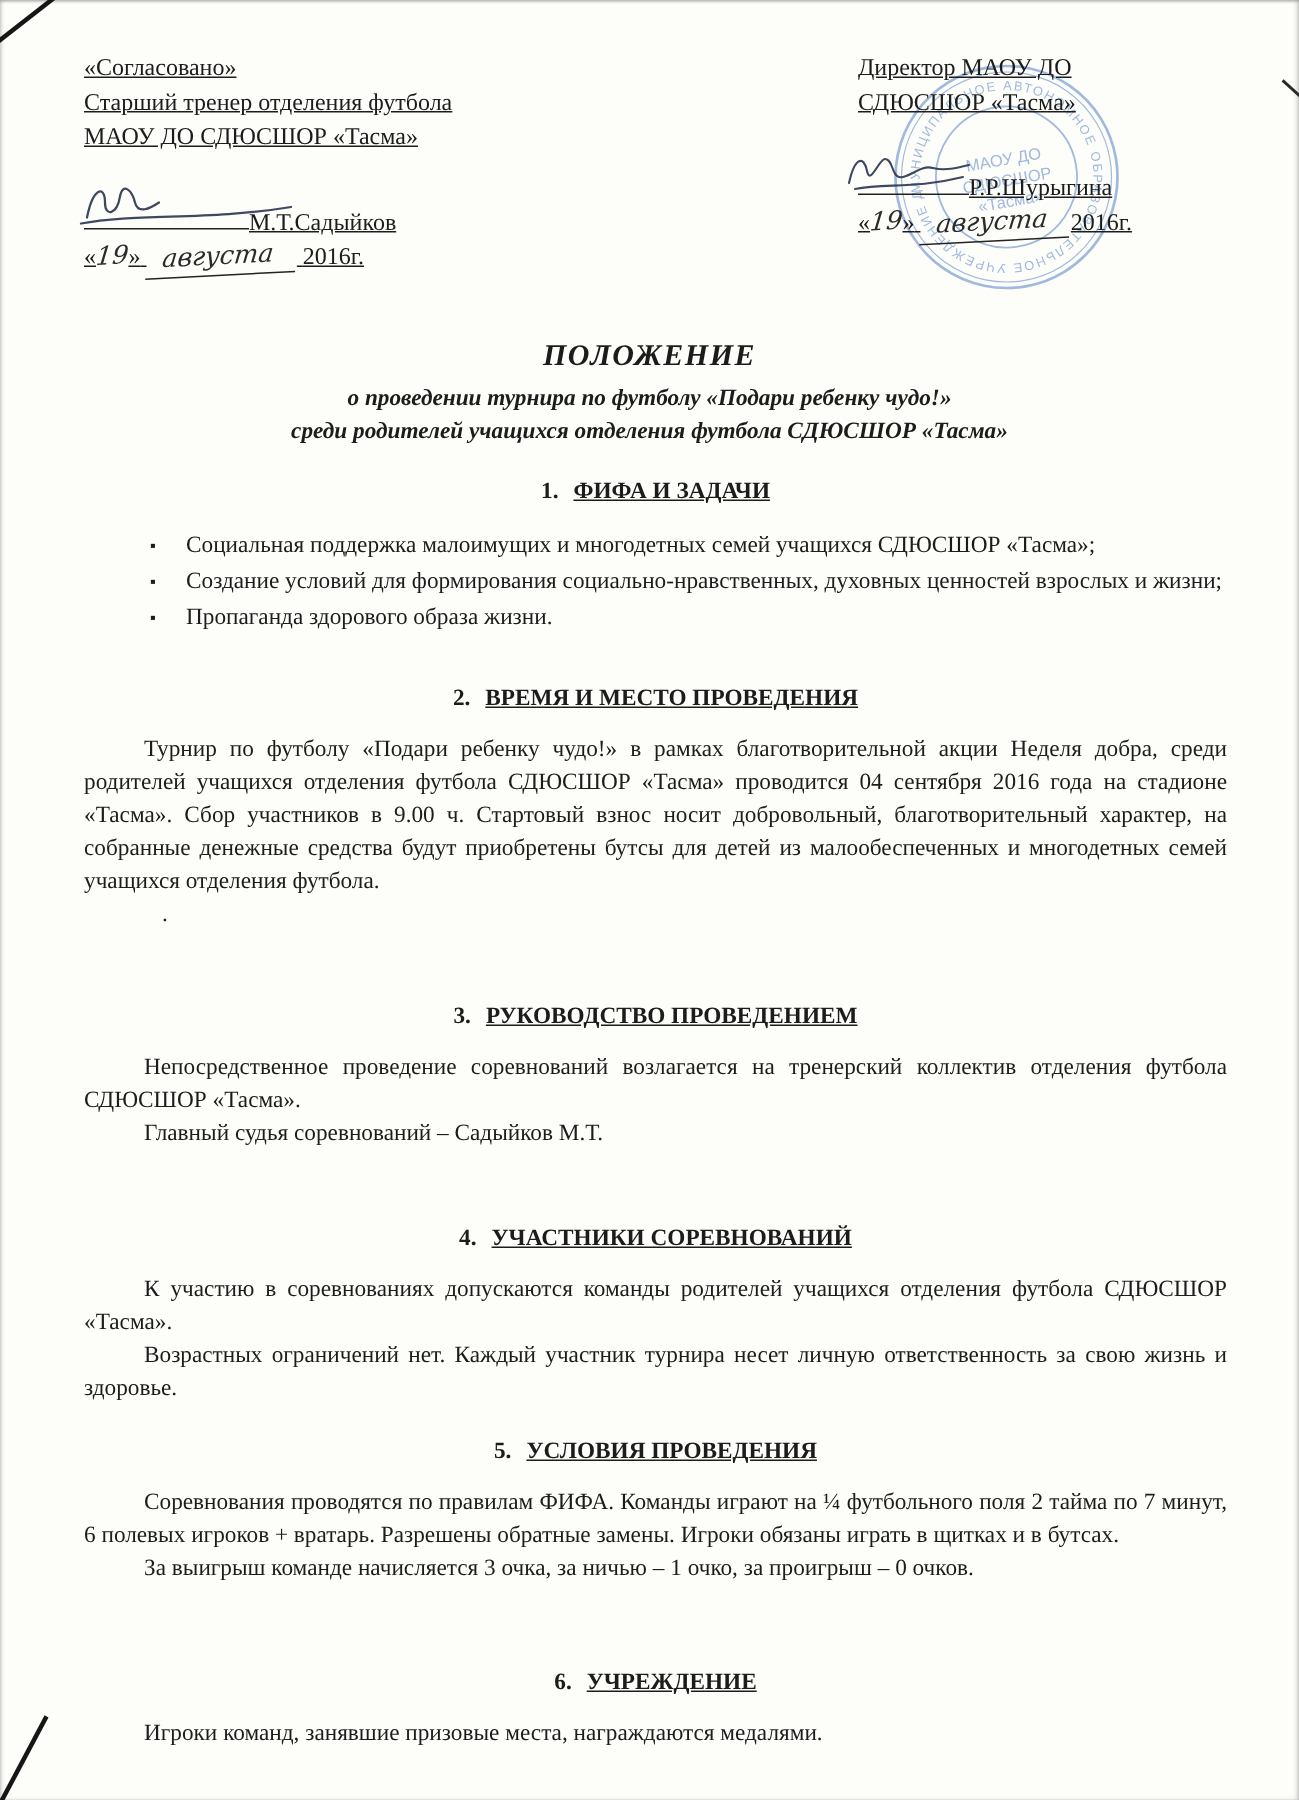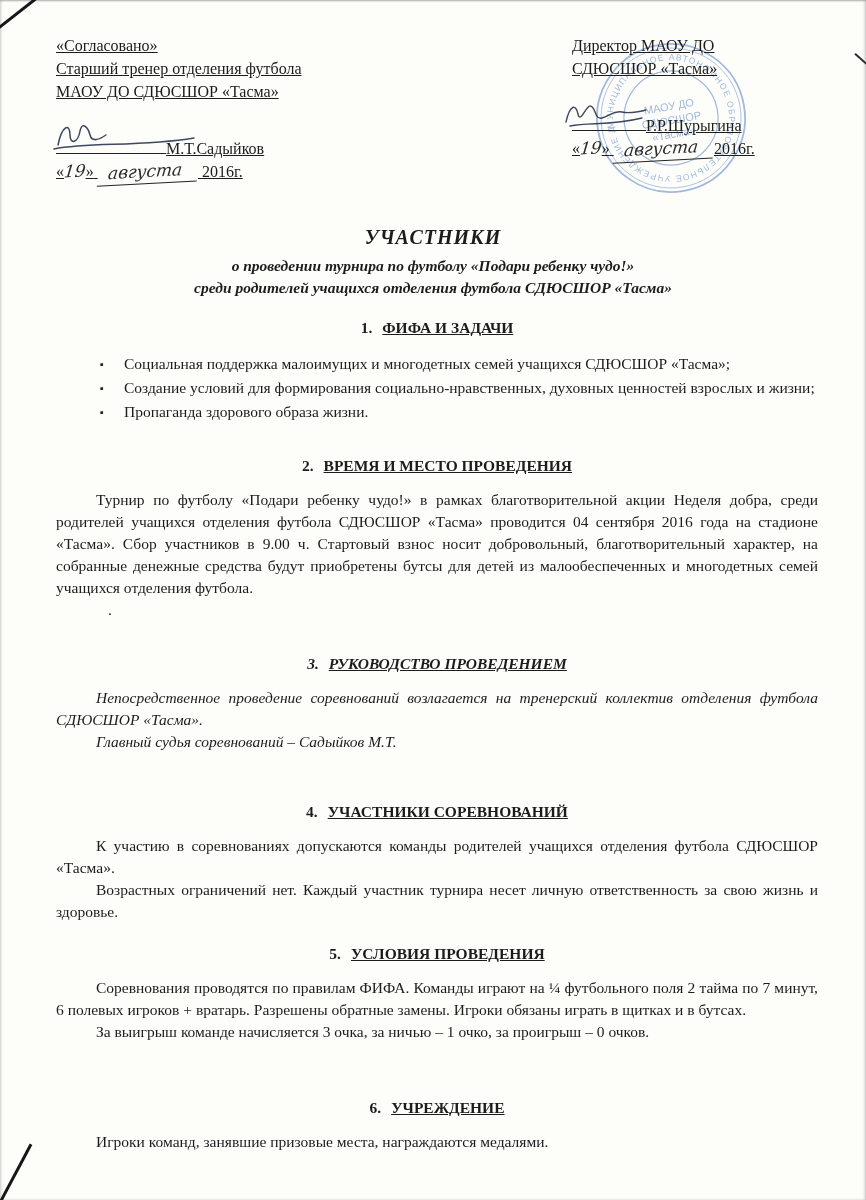--- a/index.html
+++ b/index.html
@@ -48,21 +48,21 @@
   .title-block { text-align:center; margin-top:42px; font-style:italic; font-weight:bold; }
   .doc-title { font-size:20px; letter-spacing:1px; margin-bottom:6px; }
   .doc-sub { font-size:15.5px; line-height:22px; }
 
   
   .content { padding:0 48px 0 56px; }
   .sec-head { text-align:center; font-weight:bold; font-size:15.5px; }
   .sec-title { text-decoration:underline; margin-left:10px; }
   .mt-s1 { margin-top:20px; }
   .mt-s2 { margin-top:34px; }
-  .mt-s3 { margin-top:34px;font-style:italic; }
+  .mt-s3 { margin-top:48px; }
   .mt-s4 { margin-top:50px; }
   .mt-s5 { margin-top:22px; }
   .mt-s6 { margin-top:56px; }
 
   ul.goals { margin:16px 0 0 0; padding-left:42px; list-style:none; }
   ul.goals li { position:relative; padding-left:26px; font-size:15.5px; line-height:22px; text-align:justify; margin-bottom:2px; }
   ul.goals li::before { content:"▪"; position:absolute; left:2px; top:0; font-size:11px; }
 
   .para { font-size:15.5px; line-height:22px; text-align:justify; text-indent:40px; margin:0; }
   .para-group { margin-top:14px; }
@@ -123,21 +123,21 @@
           </g>
         </svg>
         <span class="uline w74"></span><span>Р.Р.Шурыгина</span>
       </div>
       <div class="daterow"><span>«</span><span class="hw">19</span><span>»</span>&nbsp;<span class="hw hw-underlined">августа</span><span>2016г.</span></div>
     </div>
 
   </div>
 
   <div class="title-block">
-    <div class="doc-title">УЧАСТНИКИ</div>
+    <div class="doc-title">ПОЛОЖЕНИЕ</div>
     <div class="doc-sub">о проведении турнира по футболу «Подари ребенку чудо!»</div>
     <div class="doc-sub">среди родителей учащихся отделения футбола  СДЮСШОР «Тасма»</div>
   </div>
 
   <div class="content">
 
     <div class="sec mt-s1">
       <div class="sec-head">
         <span class="sec-num">1.</span><span class="sec-title">ФИФА И ЗАДАЧИ</span>
       </div>

